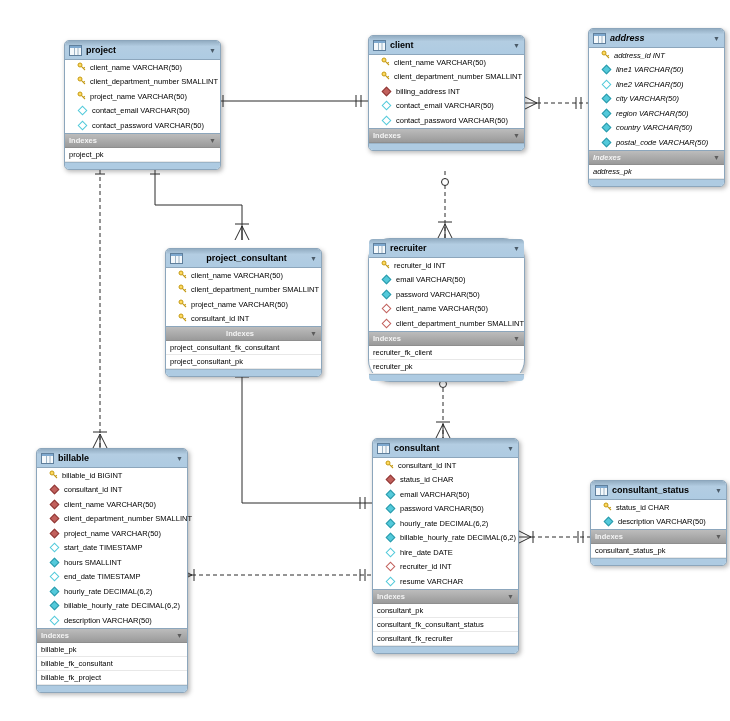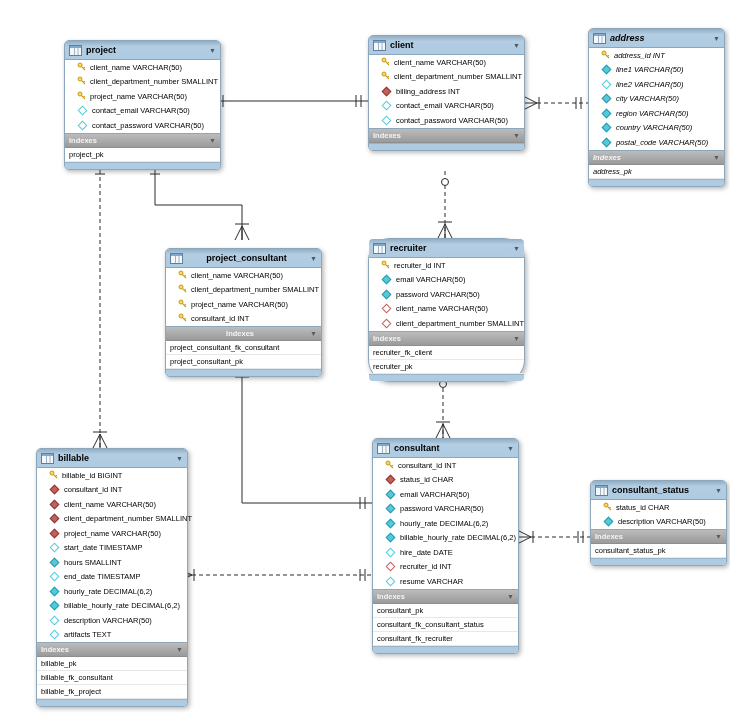--- a/index.html
+++ b/index.html
@@ -386,24 +386,20 @@
             <span class="ctext">hourly_rate DECIMAL(6,2)</span>
           </div>
           <div class="crow">
             <span class="ic ic-d ic-notnull"></span>
             <span class="ctext">billable_hourly_rate DECIMAL(6,2)</span>
           </div>
           <div class="crow">
             <span class="ic ic-d ic-null"></span>
             <span class="ctext">description VARCHAR(50)</span>
           </div>
-          <div class="crow">
-            <span class="ic ic-d ic-null"></span>
-            <span class="ctext">artifacts TEXT</span>
-          </div>
         </div>
         <div class="idx-hdr">
           <span class="lbl">Indexes</span>
           <span class="arr">▼</span>
         </div>
         <div class="irow">
           <span>billable_pk</span>
         </div>
         <div class="irow">
           <span>billable_fk_consultant</span>

